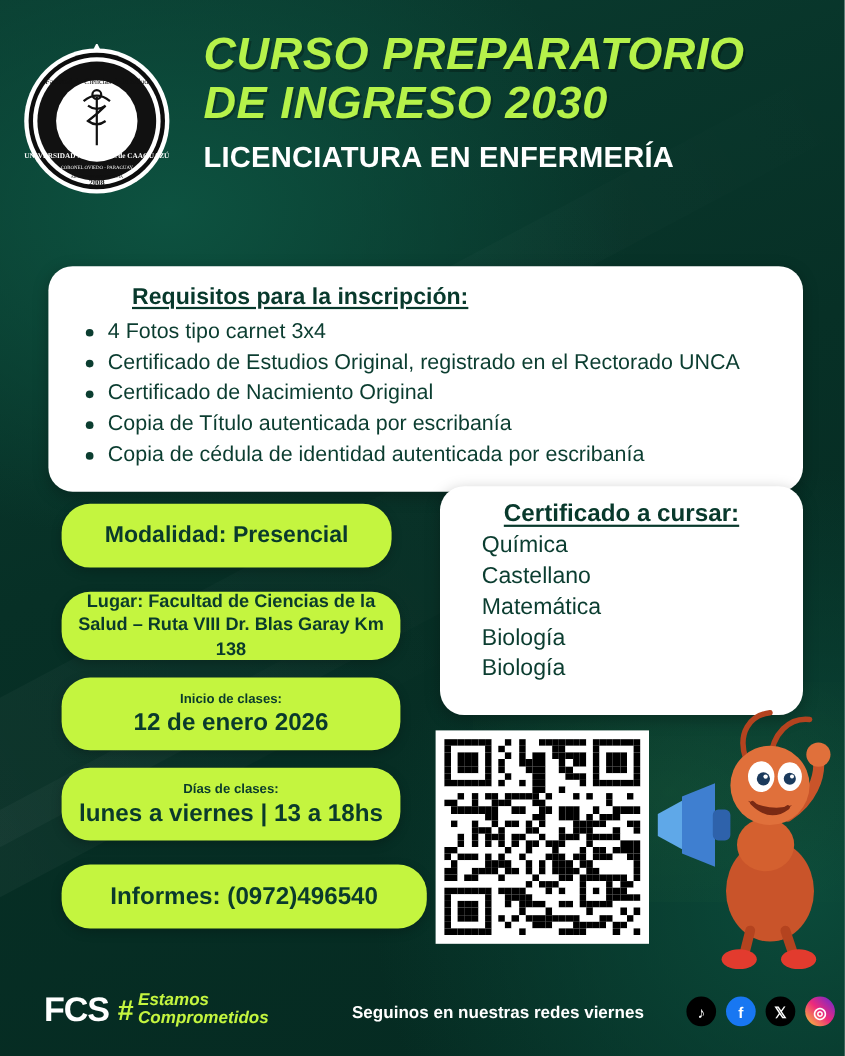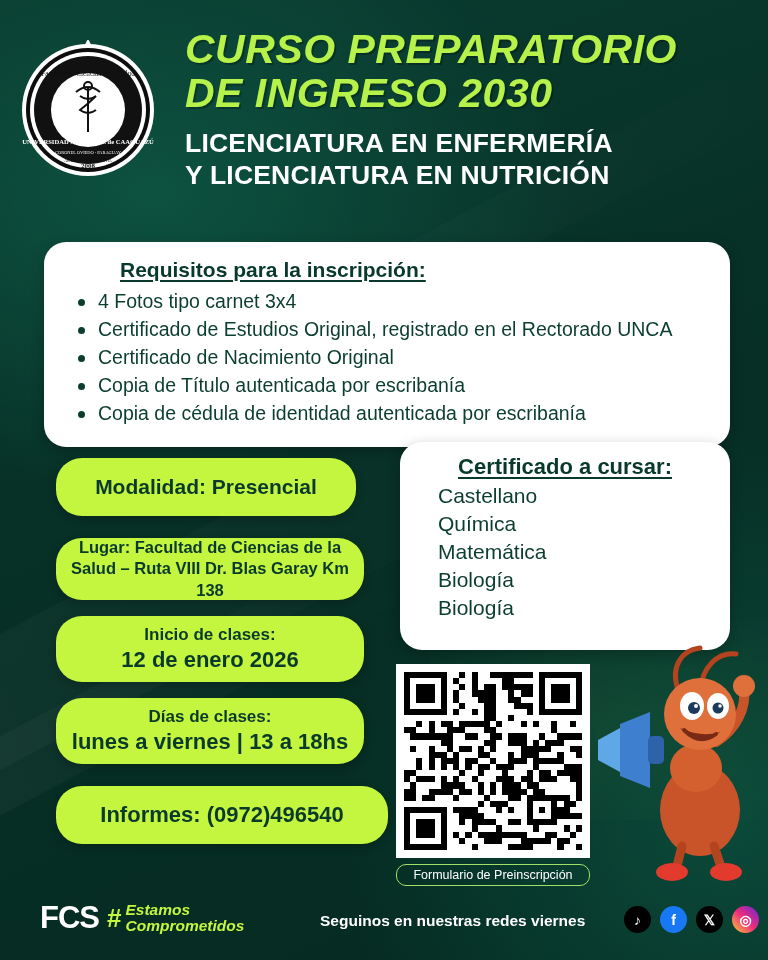--- a/index.html
+++ b/index.html
@@ -86,21 +86,21 @@
     display: flex; flex-direction: column;
     align-items: center; justify-content: center;
     text-align: center;
     box-shadow: 0 3px 10px rgba(0,0,0,0.22);
   }
   .pill-modalidad { left: 56px; top: 458px; width: 300px; height: 58px; font-size: 21px; }
   .pill-lugar { left: 56px; top: 538px; width: 308px; height: 62px; font-size: 16.5px; line-height: 1.3; padding: 0 14px; }
   .pill-inicio { left: 56px; top: 616px; width: 308px; height: 66px; }
   .pill-dias { left: 56px; top: 698px; width: 308px; height: 66px; }
   .pill-informes { left: 56px; top: 786px; width: 332px; height: 58px; font-size: 22px; }
-  .pl-small { font-size: 17px; font-weight: bold; }
+  .pl-small { font-size: 12px; font-weight: bold; }
   .pl-big { font-size: 22px; font-weight: bold; margin-top: 2px; }
 
   
   .asig-card {
     position: absolute; left: 400px; top: 442px; width: 330px; height: 208px;
     background: #ffffff; border-radius: 22px;
     padding: 12px 22px;
     box-shadow: 0 4px 14px rgba(0,0,0,0.25);
   }
   .asig-title {
@@ -196,21 +196,20 @@
     </svg>
   </div>
 
   <div class="header">
     <div class="title1">
       <div>CURSO PREPARATORIO</div>
       <div>DE INGRESO 2030</div>
     </div>
     <div class="subtitle">
       <div>LICENCIATURA EN ENFERMERÍA</div>
-      <div>Y LICENCIATURA EN NUTRICIÓN</div>
     </div>
   </div>
 
   <div class="req-card">
     <div class="req-title">Requisitos para la inscripción:</div>
     <ul class="req-list">
       <li>4 Fotos tipo carnet 3x4</li>
       <li>Certificado de Estudios Original, registrado en el Rectorado  UNCA</li>
       <li>Certificado de Nacimiento Original</li>
       <li>Copia de Título autenticada por   escribanía</li>
@@ -236,22 +235,22 @@
     <span class="pl-big">lunes a viernes | 13 a 18hs</span>
   </div>
 
   <div class="pill pill-informes">
     <span>Informes: (0972)496540</span>
   </div>
 
   <div class="asig-card">
     <div class="asig-title">Certificado a cursar:</div>
     <ul class="asig-list">
+      <li>Química</li>
       <li>Castellano</li>
-      <li>Química</li>
       <li>Matemática</li>
       <li>Biología</li>
       <li>Biología</li>
     </ul>
   </div>
 
   <div class="qr-box">
     <div class="qr-grid" id="qrgrid" style="grid-template-columns: repeat(29, 1fr); grid-template-rows: repeat(29, 1fr);">
         <i style="background: rgb(0, 0, 0);"></i>
         <i style="background: rgb(0, 0, 0);"></i>
@@ -1089,21 +1088,20 @@
         <i style="background: rgb(255, 255, 255);"></i>
         <i style="background: rgb(255, 255, 255);"></i>
         <i style="background: rgb(255, 255, 255);"></i>
         <i style="background: rgb(255, 255, 255);"></i>
         <i style="background: rgb(0, 0, 0);"></i>
         <i style="background: rgb(255, 255, 255);"></i>
         <i style="background: rgb(255, 255, 255);"></i>
         <i style="background: rgb(0, 0, 0);"></i>
       </div>
   </div>
-  <div class="qr-caption">Formulario de Preinscripción</div>
 
   <div class="mascot">
     <svg viewBox="0 0 170 250" width="170" height="250">
 
       <g>
         <path d="M2,108 L24,96 L24,140 L2,128 Z" fill="#5fa8e8"></path>
         <path d="M24,92 L54,80 L54,156 L24,144 Z" fill="#3f7fd0"></path>
         <rect x="52" y="104" width="16" height="28" rx="5" fill="#2e62ab"></rect>
       </g>
 

